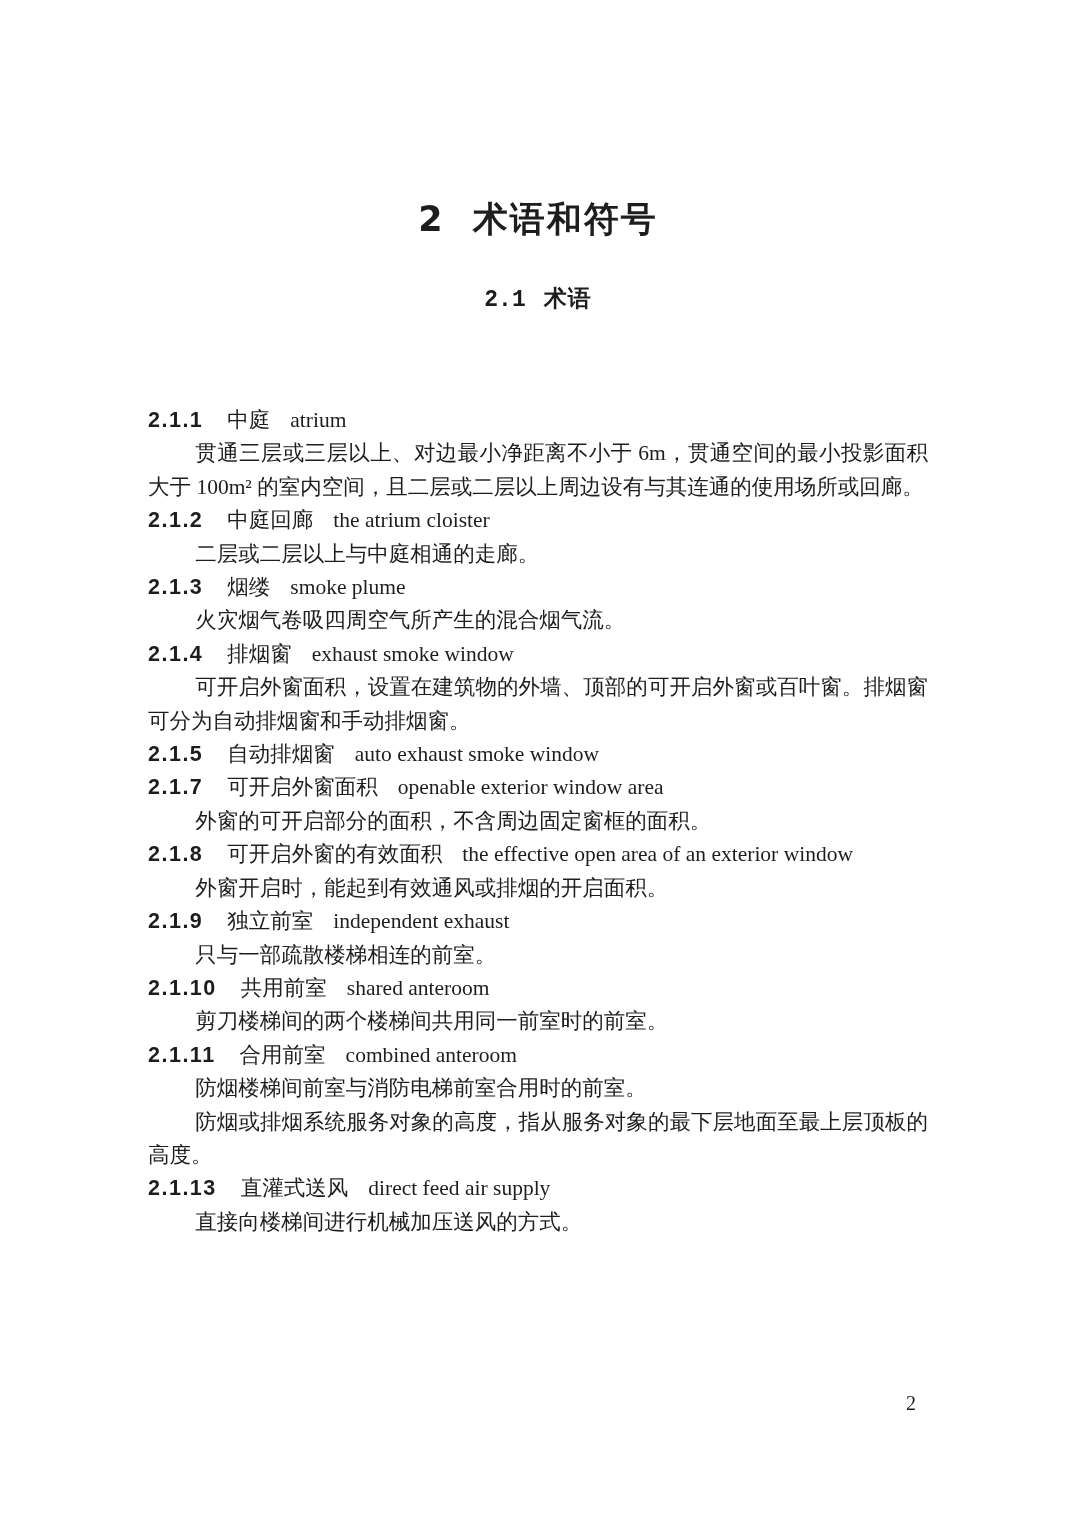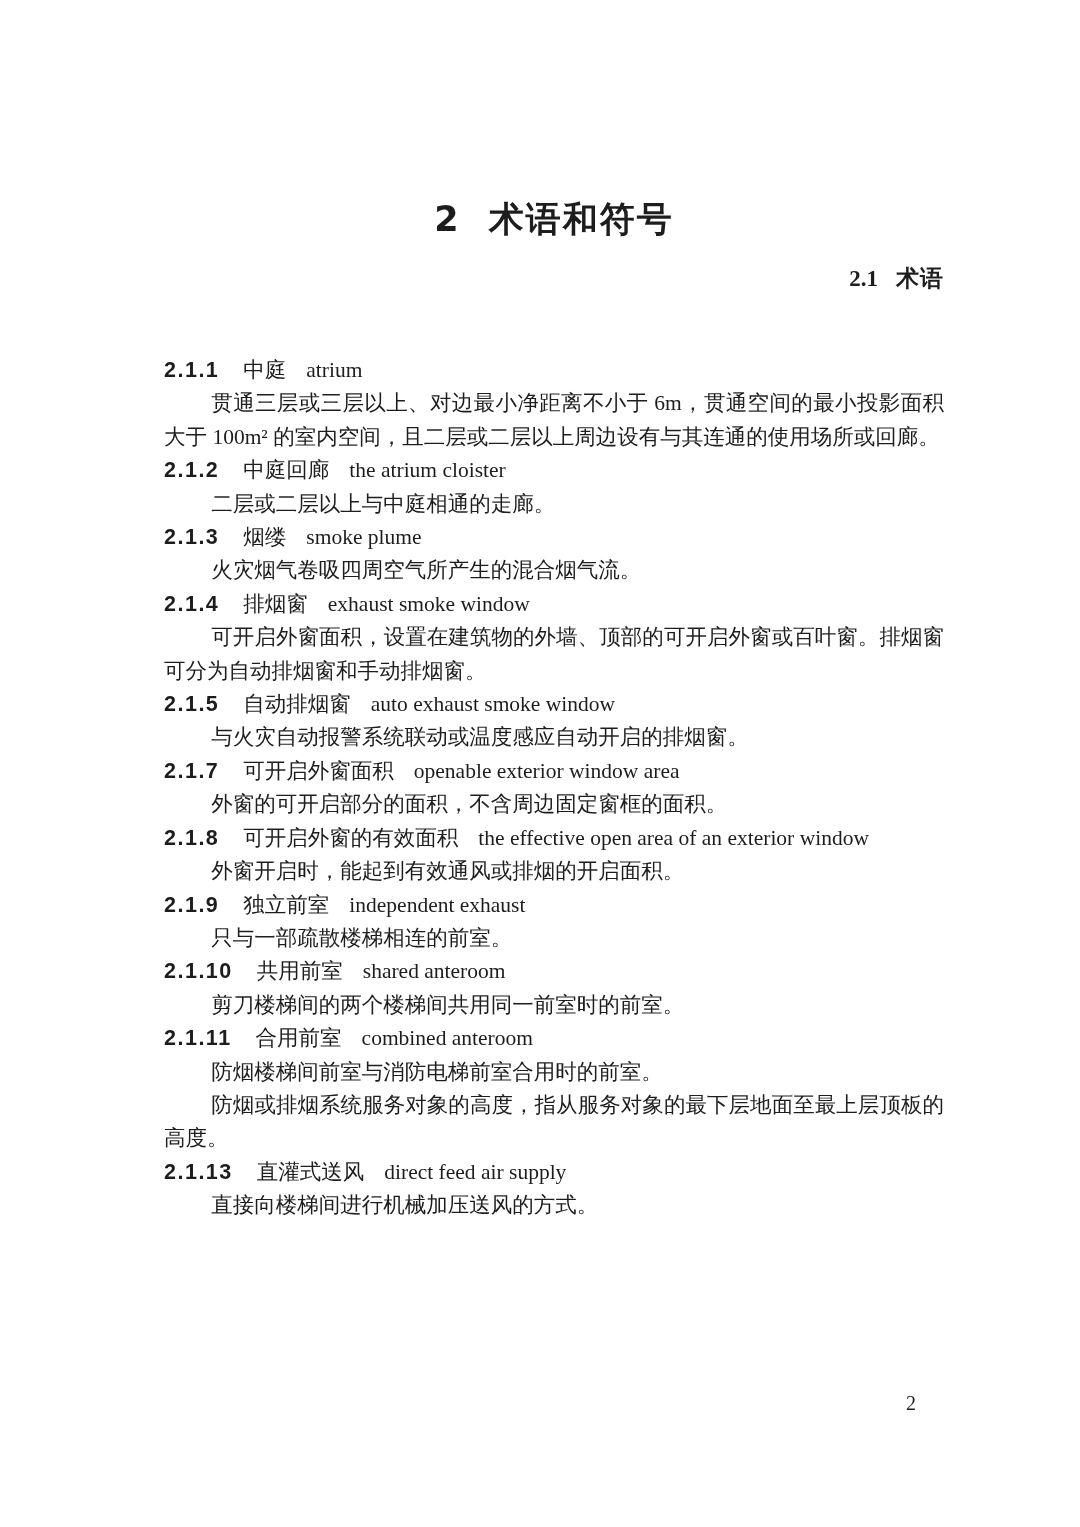--- a/index.html
+++ b/index.html
@@ -8,46 +8,46 @@
     width: 1080px;
     height: 1527px;
     margin: 0 auto;
     background: #ffffff;
     color: #1d1d1d;
     font-family: "Liberation Serif", "DejaVu Serif", serif;
     overflow: hidden;
   }
   .content {
     position: absolute;
-    left: 164px;
+    left: 148px;
     top: 0;
     width: 780px;
   }
   .doc-title {
     margin-top: 196px;
     text-align: center;
     font-size: 35px;
     font-weight: 700;
     font-family: "DejaVu Sans", "Liberation Sans", sans-serif;
     letter-spacing: 2px;
     white-space: nowrap;
   }
   .doc-title .num { margin-right: 30px; letter-spacing: 0; }
   .section-title {
-    margin-top: 20px;
-    text-align: right;
+    margin-top: 40px;
+    text-align: center;
     font-size: 23px;
     font-weight: 700;
-    font-family: Liberation Serif, serif;
+    font-family: Liberation Mono, monospace;
     letter-spacing: 1px;
     white-space: nowrap;
   }
   .section-title .num { margin-right: 18px; letter-spacing: 0; }
   .terms {
-    margin-top: 60px;
+    margin-top: 90px;
     font-size: 21.5px;
     line-height: 33.4px;
   }
   .term-head { white-space: nowrap; }
   .term-num {
     font-family: "Liberation Sans", "DejaVu Sans", sans-serif;
     font-weight: 700;
     letter-spacing: 1.5px;
     margin-right: 24px;
   }
@@ -105,21 +105,20 @@
     <div class="term-head">
       <span class="term-num">2.1.4</span><span class="term-zh">排烟窗</span><span class="term-en">exhaust smoke window</span>
     </div>
     <p class="term-def">可开启外窗面积，设置在建筑物的外墙、顶部的可开启外窗或百叶窗。排烟窗可分为自动排烟窗和手动排烟窗。</p>
   </div>
 
   <div class="term">
     <div class="term-head">
       <span class="term-num">2.1.5</span><span class="term-zh">自动排烟窗</span><span class="term-en">auto exhaust smoke window</span>
     </div>
-    <p class="term-def">与火灾自动报警系统联动或温度感应自动开启的排烟窗。</p>
   </div>
 
 
   <div class="term">
     <div class="term-head">
       <span class="term-num">2.1.7</span><span class="term-zh">可开启外窗面积</span><span class="term-en">openable exterior window area</span>
     </div>
     <p class="term-def">外窗的可开启部分的面积，不含周边固定窗框的面积。</p>
   </div>
 

